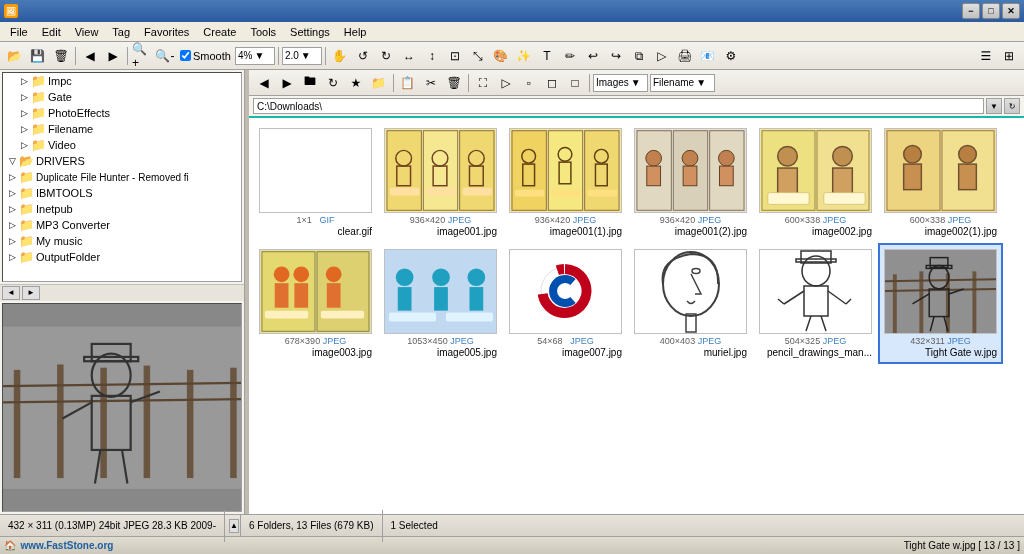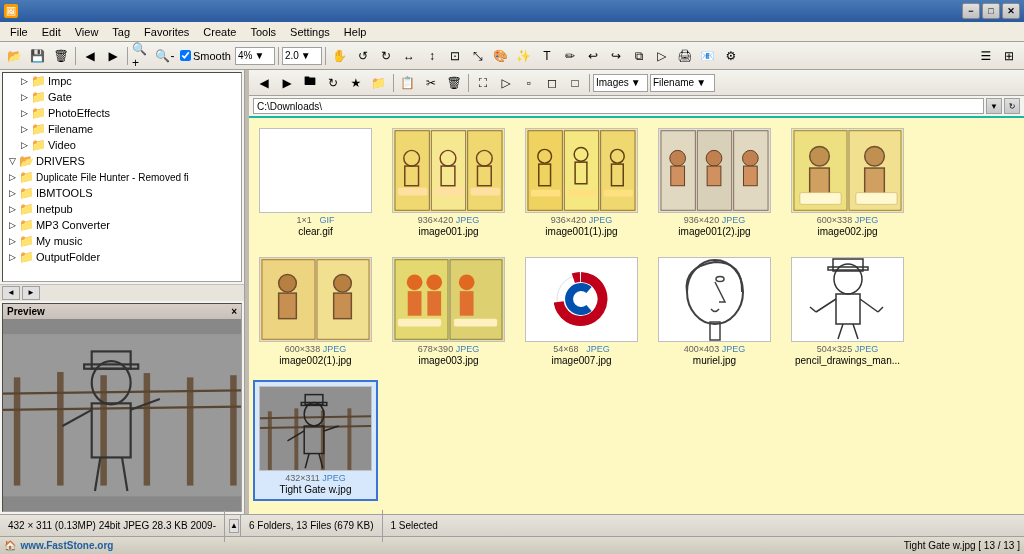--- a/index.html
+++ b/index.html
@@ -107,35 +107,35 @@
       padding: 0 3px; font-size: 10px;
     }
     .path-nav-btn {
       width: 16px; height: 16px; background: linear-gradient(to bottom, #e0e0e0, #c8c8c8);
       border: 1px solid #a0a0a0; display: flex; align-items: center; justify-content: center;
       font-size: 8px; cursor: pointer;
     }
 
     
     .thumb-grid {
-      flex: 1; overflow-y: auto; background: #fef9c3; padding: 4px;
-      display: flex; flex-wrap: wrap; align-content: flex-start; gap: 8px;
+      flex: 1; overflow-y: auto; background: #ffffff; padding: 4px;
+      display: flex; flex-wrap: wrap; align-content: flex-start; gap: 0;
     }
     .thumb-item {
       width: 125px; padding: 4px; text-align: center; cursor: pointer;
       border: 2px solid transparent;
     }
     .thumb-item.selected { border: 2px solid #3875d7; background: #d8e8fc; }
     .thumb-box {
       width: 113px; height: 85px; background: #e0e0e0; border: 1px solid #c0c0c0;
       display: flex; align-items: center; justify-content: center; margin: 0 auto;
       overflow: hidden; position: relative;
     }
     .thumb-dim { font-size: 9px; color: #606060; margin-top: 2px; }
-    .thumb-name { font-size: 10px; margin-top: 1px; white-space: nowrap; overflow: hidden; text-overflow: ellipsis; }
+    .thumb-name { font-size: 10px; margin-top: 1px; white-space: nowrap; overflow: hidden; text-overflow: ellipsis; text-align: right; }
 
     
     .status-bar {
       height: 22px; background: linear-gradient(to bottom, #e8e4dc, #d8d4cc);
       border-top: 1px solid #a0a0a0; display: flex; align-items: center;
     }
     .status-section {
       padding: 16px 8px; border-right: 1px solid #a0a0a0; height: 100%;
       display: flex; align-items: center; font-size: 10px;
     }
@@ -321,24 +321,20 @@
     </div>
 
     <div style="display:flex; justify-content:space-between; padding:1px 2px; background:#e8e4dc; border-top:1px solid #c0c0c0;">
       <div style="display:flex; gap:2px;">
         <button style="width:18px;height:14px;font-size:8px;border:1px solid #a0a0a0;background:#e0e0e0;cursor:pointer">◄</button>
         <button style="width:18px;height:14px;font-size:8px;border:1px solid #a0a0a0;background:#e0e0e0;cursor:pointer">►</button>
       </div>
     </div>
 
     <div class="preview-panel">
-      <div class="preview-header">
-        <span>Preview</span>
-        <span style="cursor:pointer">×</span>
-      </div>
       <div class="preview-content">
 
         <svg width="100%" height="100%" viewBox="0 0 220 150" style="background:#888">
 
           <rect width="220" height="150" fill="#999"></rect>
 
           <rect x="10" y="40" width="6" height="100" fill="#6a5540"></rect>
           <rect x="50" y="35" width="6" height="105" fill="#6a5540"></rect>
           <rect x="90" y="38" width="6" height="102" fill="#6a5540"></rect>
           <rect x="130" y="36" width="6" height="104" fill="#6a5540"></rect>
@@ -525,20 +521,39 @@
             <rect x="35" y="34" width="14" height="25" fill="#e07030"></rect>
             <rect x="5" y="62" width="44" height="8" fill="#fff0c0" rx="2"></rect>
             <rect x="62" y="62" width="44" height="8" fill="#fff0c0" rx="2"></rect>
           </svg>
         </div>
         <div class="thumb-dim">678×390&nbsp;<span style="color:#4080c0">JPEG</span></div>
         <div class="thumb-name">image003.jpg</div>
       </div>
 
 
+      <div class="thumb-item">
+        <div class="thumb-box">
+          <svg width="113" height="85" viewBox="0 0 113 85">
+            <rect width="113" height="85" fill="#d8e8f8"></rect>
+            <rect x="0" y="0" width="113" height="85" fill="#c0d8f0"></rect>
+
+            <circle cx="20" cy="28" r="9" fill="#20a0c0"></circle>
+            <rect x="13" y="38" width="14" height="24" fill="#20a0c0"></rect>
+            <circle cx="57" cy="28" r="9" fill="#20a0c0"></circle>
+            <rect x="50" y="38" width="14" height="24" fill="#20a0c0"></rect>
+            <circle cx="93" cy="28" r="9" fill="#20a0c0"></circle>
+            <rect x="86" y="38" width="14" height="24" fill="#20a0c0"></rect>
+            <rect x="4" y="64" width="48" height="9" fill="#e0f4ff" rx="2"></rect>
+            <rect x="62" y="64" width="48" height="9" fill="#e0f4ff" rx="2"></rect>
+          </svg>
+        </div>
+        <div class="thumb-dim">1053×450&nbsp;<span style="color:#4080c0">JPEG</span></div>
+        <div class="thumb-name">image005.jpg</div>
+      </div>
 
       <div class="thumb-item">
         <div class="thumb-box" style="background:white;">
           <svg width="55" height="55" viewBox="0 0 55 55">
 
             <circle cx="27" cy="27" r="24" fill="none" stroke="#e0e0e0" stroke-width="1"></circle>
             <path d="M27 5 A22 22 0 1 1 26 5" fill="none" stroke="#c0001a" stroke-width="10" stroke-dasharray="100 30"></path>
             <path d="M35 18 A12 12 0 1 0 35 36" fill="none" stroke="#0050b0" stroke-width="8"></path>
           </svg>
         </div>

